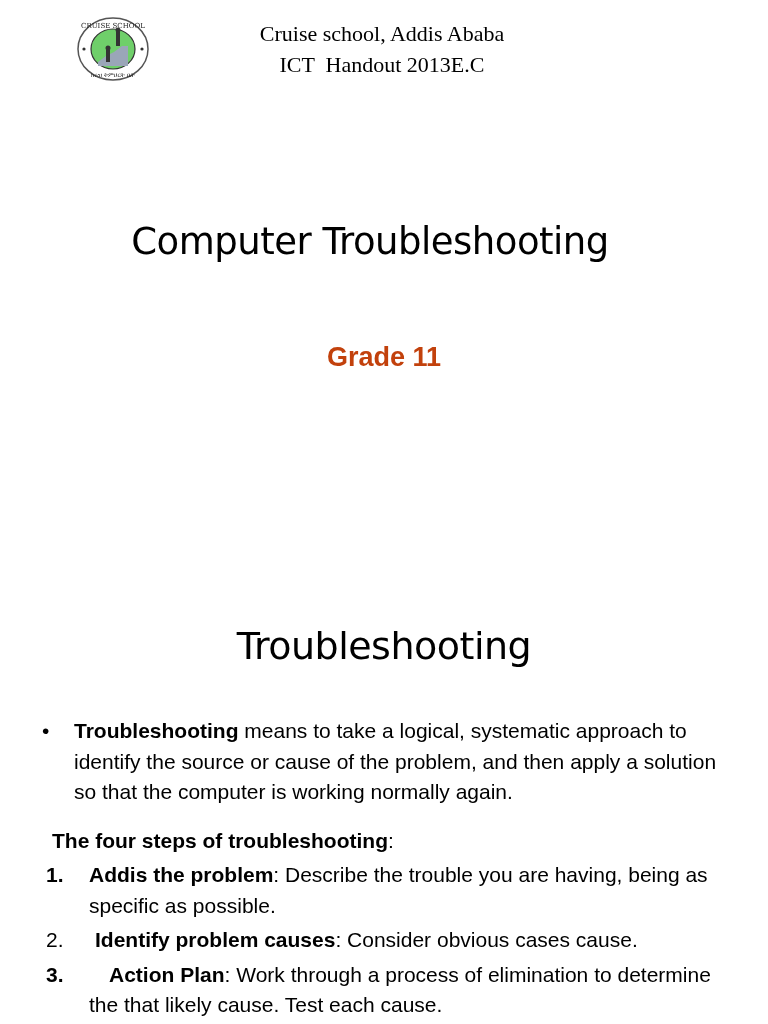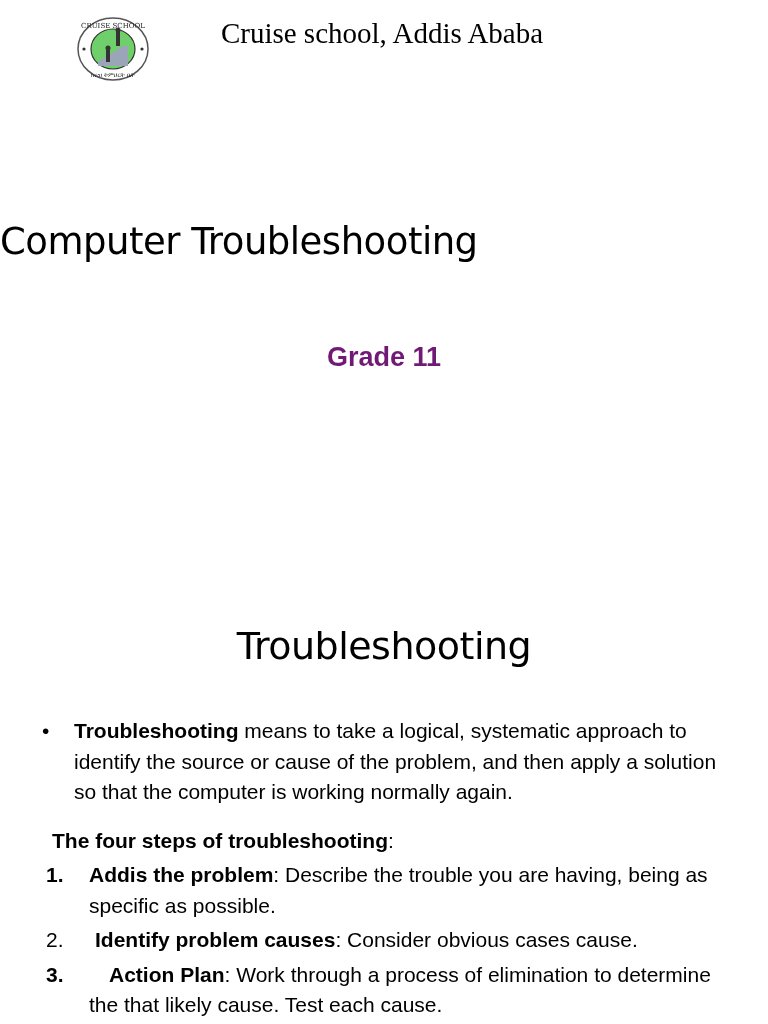--- a/index.html
+++ b/index.html
@@ -1,25 +1,25 @@
 <!DOCTYPE html>
 <html><head>
 <meta charset="utf-8">
 <style>
   html, body { margin: 0; padding: 0; background: #ffffff; }
   body { width: 768px; height: 1024px; position: relative; overflow: hidden;
          font-family: "Liberation Sans", sans-serif; color: #000; }
   .header { position: absolute; left: 2px; top: 0; width: 768px; height: 100px; }
   .logo { position: absolute; left: 74px; top: 16px; width: 74px; height: 66px; }
   .header-text { position: absolute; left: 160px; top: 18px; width: 440px; text-align: center;
-                 font-family: "Liberation Serif", serif; font-size: 29px; line-height: 31px; }
-  .title1 { position: absolute; left: 0; width: 740px; top: 220px; text-align: left;
+                 font-family: "Liberation Serif", serif; font-size: 22px; line-height: 31px; }
+  .title1 { position: absolute; left: 0; width: 740px; top: 220px; text-align: center;
             font-family: "DejaVu Sans", sans-serif; font-size: 37px; letter-spacing: -0.5px; }
   .grade { position: absolute; left: 0; width: 768px; top: 342px; text-align: center;
-           font-size: 27px; font-weight: bold; color: #701a75; }
+           font-size: 27px; font-weight: bold; color: #c2410c; }
   .title2 { position: absolute; left: 0; width: 768px; top: 624px; text-align: center;
             font-family: "DejaVu Sans", sans-serif; font-size: 38px; letter-spacing: -0.5px; }
   .body-text { position: absolute; left: 40px; top: 716px; width: 700px;
                font-size: 21px; line-height: 30.5px; }
   .bullet { position: relative; padding-left: 34px; }
   .bullet .dot { position: absolute; left: 2px; top: 0; }
   .steps-head { margin-top: 18px; padding-left: 12px; font-weight: bold; }
   .steps-head .colon { font-weight: normal; }
   .step { position: relative; padding-left: 49px; margin-top: 4px; }
   .step .num { position: absolute; left: 6px; top: 0; }
@@ -40,20 +40,21 @@
       <rect x="30" y="34" width="4" height="12" fill="#333"></rect>
       <circle cx="32" cy="32" r="2.5" fill="#333"></circle>
       <circle cx="8" cy="33" r="1.6" fill="#333"></circle>
       <circle cx="66" cy="33" r="1.6" fill="#333"></circle>
       <text x="37" y="12" font-size="7" text-anchor="middle" font-family="DejaVu Serif, serif" fill="#222">CRUISE SCHOOL</text>
       <text x="37" y="61" font-size="6" text-anchor="middle" font-family="DejaVu Sans, sans-serif" fill="#222">ክሩዝ ትምህርት ቤት</text>
     </svg>
   </div>
   <div class="header-text">
     <div>Cruise school, Addis Ababa</div>
+    <div style="white-space:pre">ICT  Handout 2013E.C</div>
   </div>
 </div>
 
 <div class="title1">Computer Troubleshooting</div>
 <div class="grade">Grade 11</div>
 
 <div class="title2">Troubleshooting</div>
 
 <div class="body-text">
   <div class="bullet">

